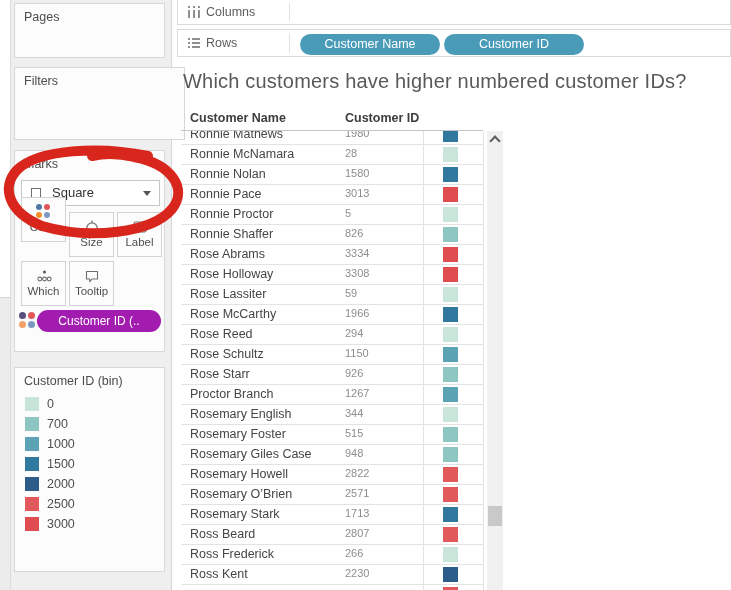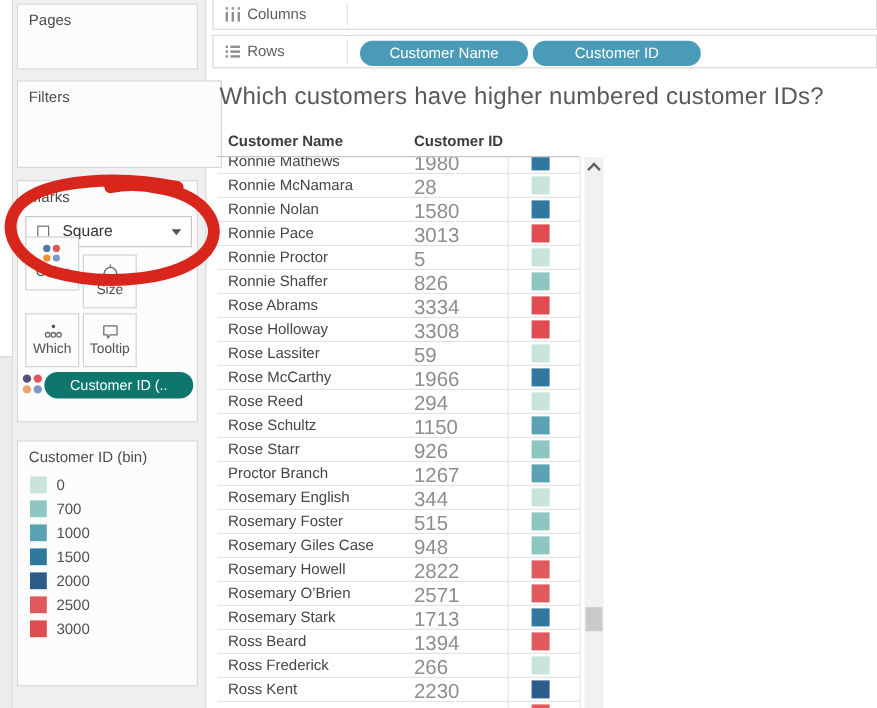--- a/index.html
+++ b/index.html
@@ -49,21 +49,21 @@
         padding:0 24px;min-width:92px;text-align:center;}
 
   
   .viz-title{left:183px;top:70px;font-size:20px;letter-spacing:0.2px;color:#595959;}
   .col-hdr{position:absolute;top:111px;font-size:12.5px;font-weight:bold;color:#3d3d3d;}
   .hdr-line{left:181px;top:130px;width:302px;height:1px;background:#c4c4c4;}
   .tbody{left:181px;top:131px;width:302px;height:459px;overflow:hidden;border-right:1px solid #e3e3e3;box-sizing:content-box;}
   .rows-off{position:relative;margin-top:-6px;}
   .trow{position:relative;height:20px;border-bottom:1px solid #e3e3e3;box-sizing:border-box;}
   .trow .nm{position:absolute;left:9px;top:2px;font-size:12.5px;color:#454545;white-space:nowrap;}
-  .trow .idv{position:absolute;left:164px;top:2px;font-size:17px;color:#8d8d8d;}
+  .trow .idv{position:absolute;left:164px;top:2px;font-size:11px;color:#8d8d8d;}
   .trow .mark-sq{position:absolute;left:262px;top:2px;width:15px;height:15px;}
   .colline{position:absolute;left:242px;top:0;width:1px;height:459px;background:#e3e3e3;}
 
   
   .sbar{left:487px;top:131px;width:16px;height:459px;background:#f1f1f1;}
   .sbar-up{position:absolute;left:0;top:0;width:16px;height:16px;}
   .sbar-up .chev{position:absolute;left:4px;top:6px;width:6px;height:6px;
                  border-left:2px solid #5f5f5f;border-top:2px solid #5f5f5f;transform:rotate(45deg);}
   .sbar-thumb{position:absolute;left:1px;top:375px;width:14px;height:20px;background:#c9c9c9;}
 
@@ -111,20 +111,29 @@
     <div class="mk-btn" style="left:54px;top:61px;">
       <span class="ic">
         <svg width="16" height="16" viewBox="0 0 16 16">
             <circle cx="8" cy="9" r="5.2" fill="none" stroke="#6e6e6e" stroke-width="1.2"></circle>
             <line x1="8" y1="1.5" x2="8" y2="3.8" stroke="#6e6e6e" stroke-width="1.2"></line>
           </svg>
       </span>
       <span class="bl">Size</span>
     </div>
 
+    <div class="mk-btn" style="left:102px;top:61px;">
+      <span class="ic">
+        <svg width="16" height="16" viewBox="0 0 16 16">
+            <rect x="2" y="3" width="12" height="10" rx="1.5" fill="none" stroke="#6e6e6e" stroke-width="1.1"></rect>
+            <path d="M5.5 6.2 h5 M8 6.2 v4.5" fill="none" stroke="#6e6e6e" stroke-width="1.1"></path>
+          </svg>
+      </span>
+      <span class="bl">Label</span>
+    </div>
 
     <div class="mk-btn" style="left:6px;top:110px;">
       <span class="ic">
         <svg width="16" height="16" viewBox="0 0 16 16">
             <circle cx="8.5" cy="4" r="1.5" fill="#5a5a5a"></circle>
             <circle cx="3.8" cy="11" r="1.9" fill="none" stroke="#6e6e6e" stroke-width="1.1"></circle>
             <circle cx="8.5" cy="11" r="1.9" fill="none" stroke="#6e6e6e" stroke-width="1.1"></circle>
             <circle cx="13.2" cy="11" r="1.9" fill="none" stroke="#6e6e6e" stroke-width="1.1"></circle>
           </svg>
       </span>
@@ -139,21 +148,21 @@
       </span>
       <span class="bl">Tooltip</span>
     </div>
 
     <span class="enc-dots">
       <i style="background:#594f7d"></i>
         <i style="background:#e15759"></i>
       <i style="background:#f1a36a"></i>
         <i style="background:#7d98c4"></i>
     </span>
-    <div class="enc-pill" style="background:#0f766e;">Customer ID (..</div>
+    <div class="enc-pill" style="background:#a21caf;">Customer ID (..</div>
   </div>
 
   <div class="card" style="left:14px;top:367px;width:151px;height:205px;">
     <span class="card-label">Customer ID (bin)</span>
     <div id="legend-items" style="position:absolute;left:0;top:26px;right:0;">
   <div class="legend-item">
     <span class="swatch" style="background: rgb(201, 229, 218);"></span>
     <span class="legend-label">0</span>
   </div>
 
@@ -350,21 +359,21 @@
   </div>
 
   <div class="trow">
     <span class="nm">Rosemary Stark</span>
     <span class="idv">1713</span>
     <span class="mark-sq" style="background: rgb(49, 120, 158);"></span>
   </div>
 
   <div class="trow">
     <span class="nm">Ross Beard</span>
-    <span class="idv">1394</span>
+    <span class="idv">2807</span>
     <span class="mark-sq" style="background: rgb(226, 89, 91);"></span>
   </div>
 
   <div class="trow">
     <span class="nm">Ross Frederick</span>
     <span class="idv">266</span>
     <span class="mark-sq" style="background: rgb(201, 229, 218);"></span>
   </div>
 
   <div class="trow">

